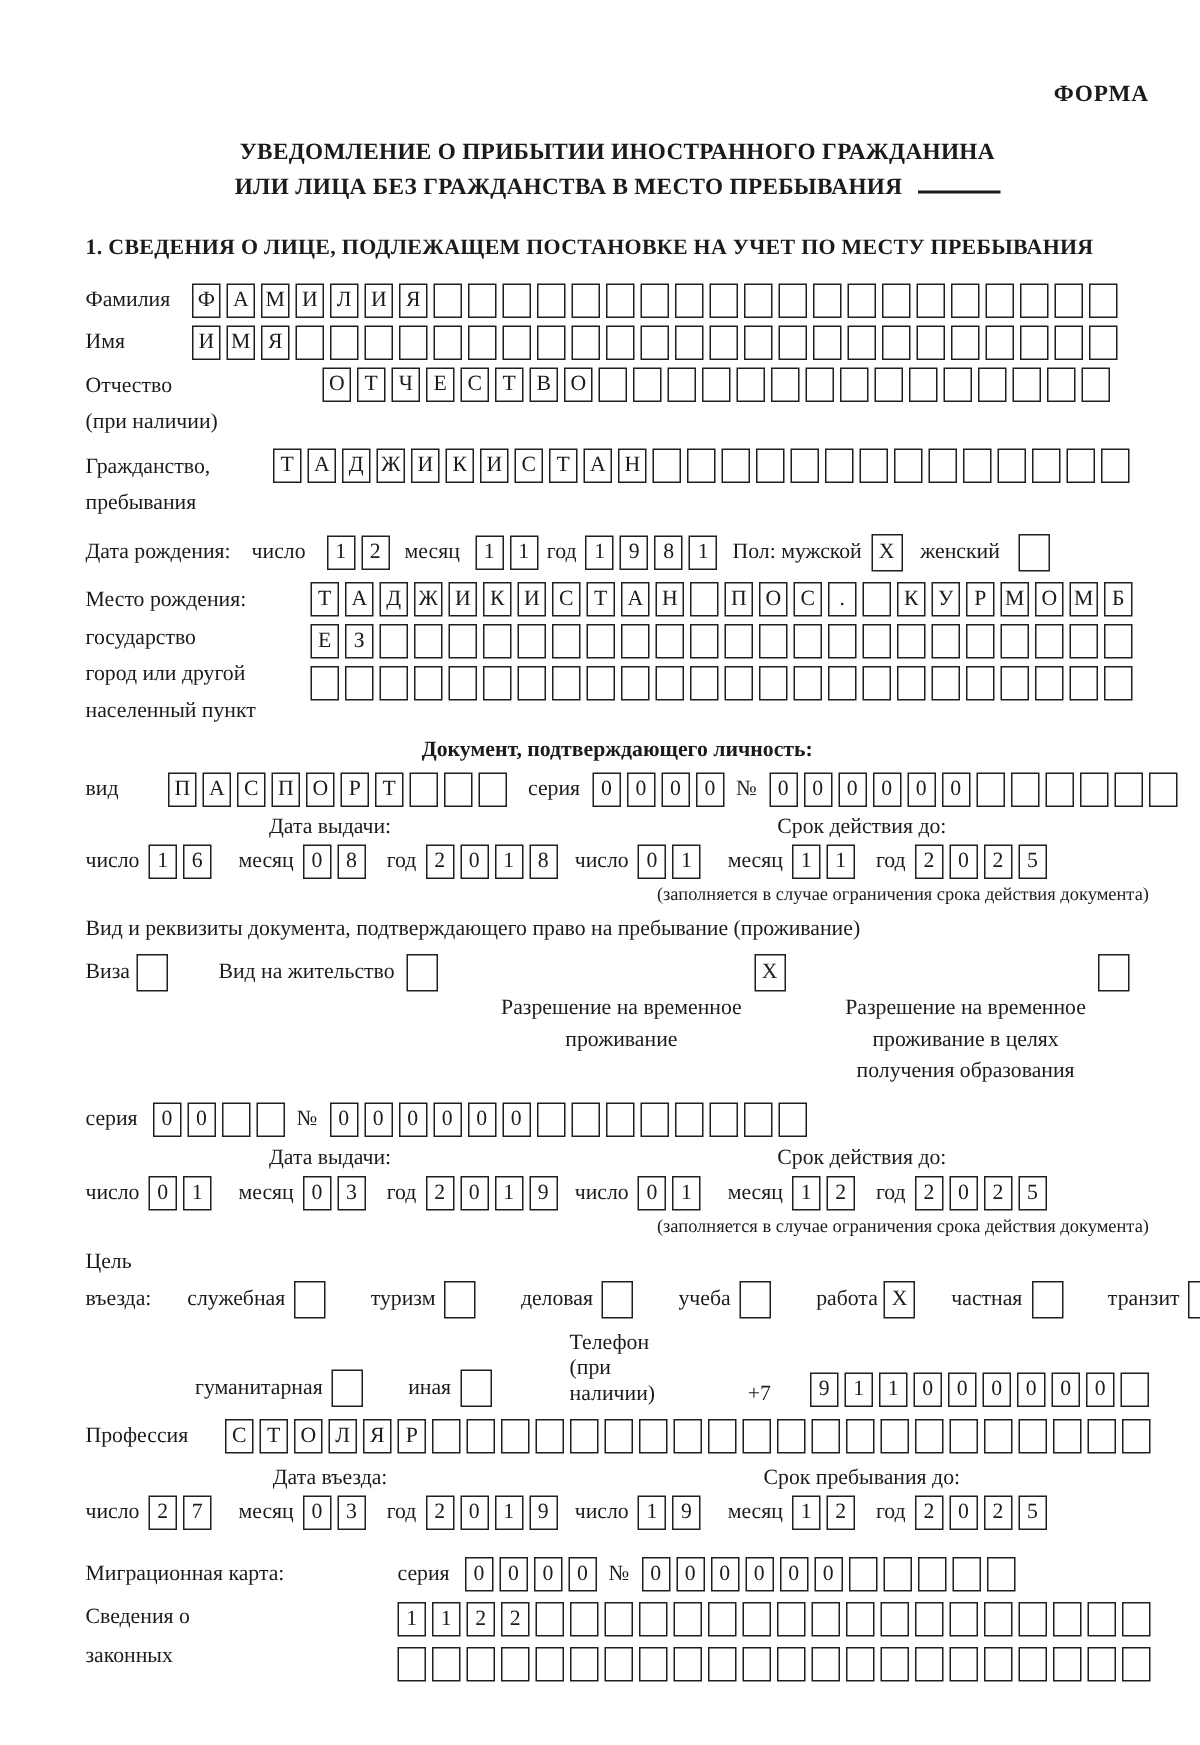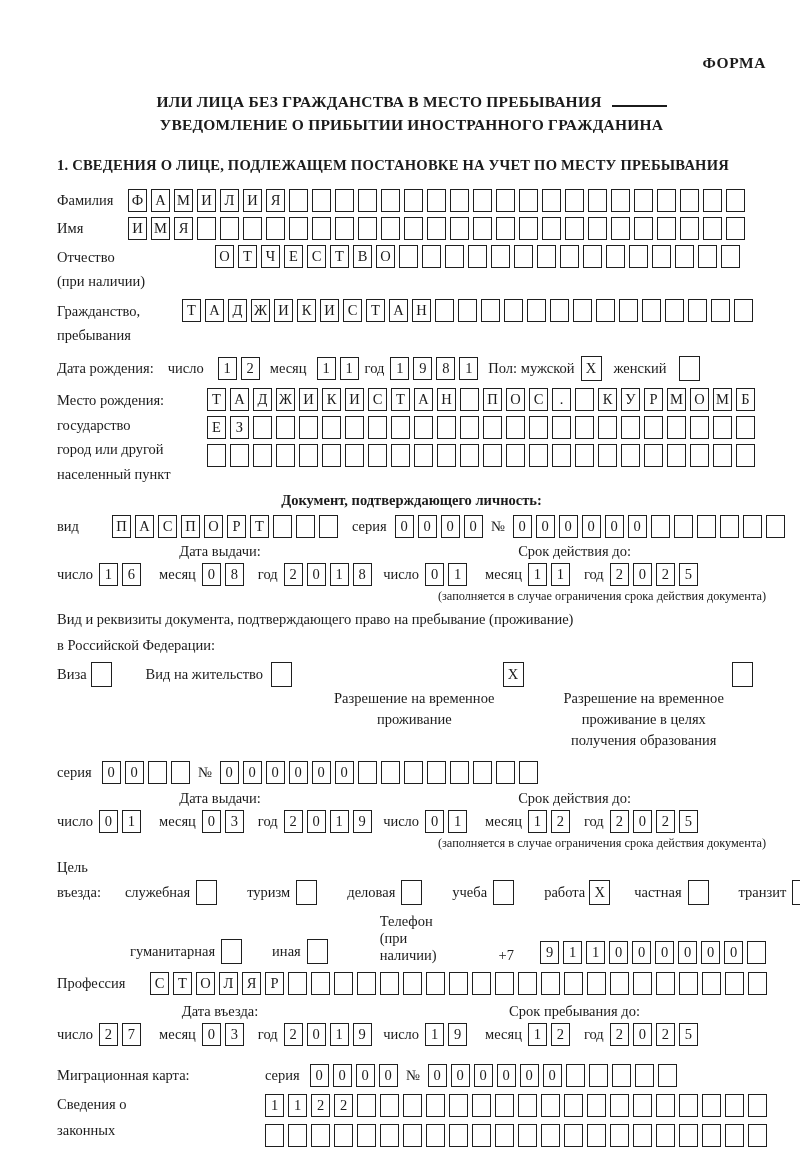--- a/index.html
+++ b/index.html
@@ -71,22 +71,22 @@
 </style>
 </head>
 <body>
 
 <div class="page">
 
 
   <div class="forma">ФОРМА</div>
 
   <div class="title">
+    <div>УВЕДОМЛЕНИЕ О ПРИБЫТИИ ИНОСТРАННОГО ГРАЖДАНИНА</div>
     <div><span>ИЛИ ЛИЦА БЕЗ ГРАЖДАНСТВА В МЕСТО ПРЕБЫВАНИЯ</span><span class="blank-line"></span></div>
-    <div>УВЕДОМЛЕНИЕ О ПРИБЫТИИ ИНОСТРАННОГО ГРАЖДАНИНА</div>
   </div>
 
   <div class="sec-heading">1. СВЕДЕНИЯ О ЛИЦЕ, ПОДЛЕЖАЩЕМ ПОСТАНОВКЕ НА УЧЕТ ПО МЕСТУ ПРЕБЫВАНИЯ</div>
 
   <div class="frow">
     <span class="flabel w-fam">Фамилия</span>
     <span class="cells">
         <span class="cell">Ф</span>
         <span class="cell">А</span>
         <span class="cell">М</span>
@@ -417,21 +417,20 @@
             <span class="cell">2</span>
             <span class="cell">5</span>
           </span>
       </div>
       <div class="dp-note">(заполняется в случае ограничения срока действия документа)</div>
     </div>
   </div>
 
   <div class="intro">
     <div>Вид и реквизиты документа, подтверждающего право на пребывание (проживание)</div>
-    <div>в Российской Федерации:</div>
   </div>
 
   <div class="opts-row">
     <div class="opt" style="margin-right:14px;">
       <span class="opt-label" style="margin-right:4px;">Виза</span>
       <span class="cells box">
           <span class="cell"></span>
         </span>
     </div>
     <div class="opt" style="margin-right:22px;">

